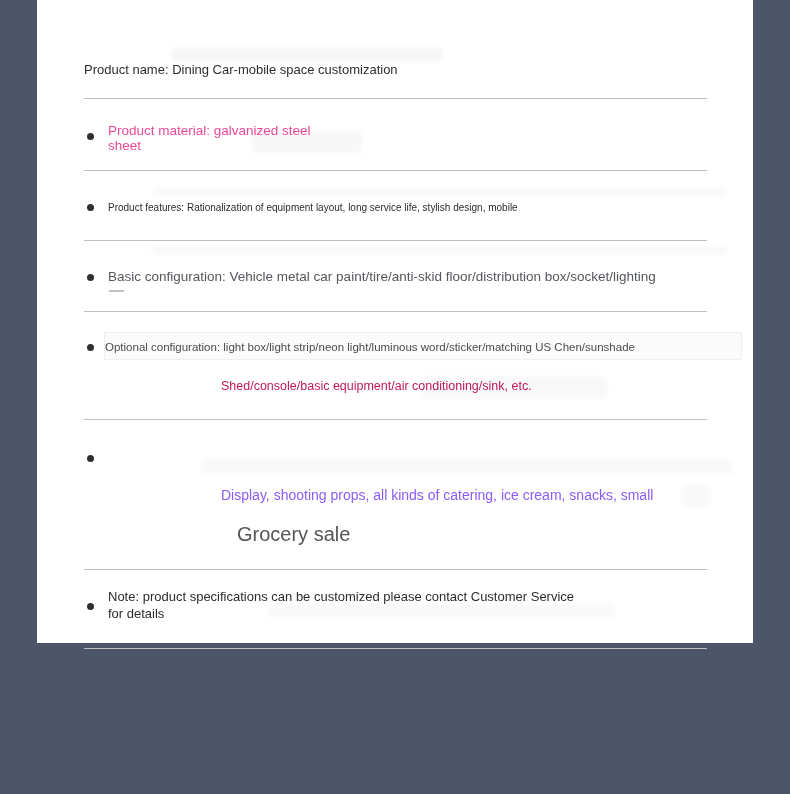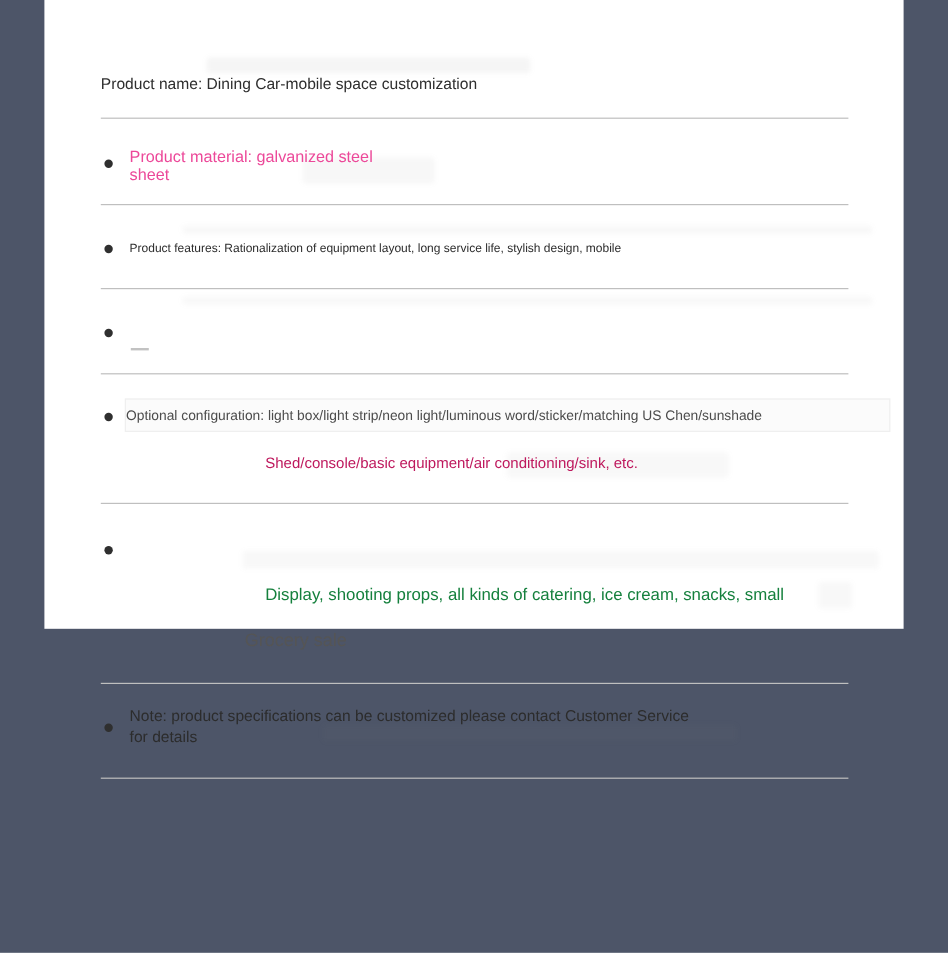--- a/index.html
+++ b/index.html
@@ -8,43 +8,43 @@
   }
   *{box-sizing:border-box;margin:0;padding:0;}
   html,body{width:790px;height:794px;overflow:hidden;}
   body{
     background:var(--bg);
     font-family:"Liberation Sans","DejaVu Sans",sans-serif;
     position:relative;
     -webkit-font-smoothing:antialiased;
   }
   .card{
-    position:absolute; left:37px; top:0; width:716px; height:524px;
+    position:absolute; left:37px; top:0; width:716px; height:643px;
     background:var(--card);
   }
   .divider{
     position:absolute; left:47px; width:623px; height:1px;
     background:var(--divider);
   }
   .bullet{
     position:absolute; left:50px; width:7px; height:7px;
     border-radius:50%; background:var(--bullet);
   }
   .txt{ position:absolute; color:var(--ink); }
   .title{ left:47px; top:62px; font-size:13px; line-height:15px; white-space:nowrap; color:#2e2e2e; }
   .material{ left:71px; top:123px; width:205px; font-size:13.5px; line-height:15px; color:#ec4899; }
   .features{ left:71px; top:200px; font-size:10px; line-height:15px; white-space:nowrap; color:#2c2c2c; }
   .basic{ left:71px; top:269px; font-size:13.5px; line-height:16px; white-space:nowrap; color:#54575c; }
   .bas-underline{ position:absolute; left:72px; top:290px; width:15px; height:2px; background:#8f8f8f; opacity:.55; }
   .optional{ left:68px; top:340px; font-size:11.5px; line-height:14px; white-space:nowrap; color:#4c4c4c; }
   .optional-box{ position:absolute; left:67px; top:332px; width:638px; height:28px; background:#fbfbfb; border:1px solid #efefef; }
   .shed{ left:184px; top:379px; font-size:12.5px; line-height:15px; white-space:nowrap; color:#be185d; }
   .scope{ left:71px; top:441px; width:588px; font-size:11.5px; line-height:16.5px; color:#303030; }
-  .display-line{ left:184px; top:487px; font-size:14px; line-height:16px; white-space:nowrap; color:#15803d; }
-  .grocery{ left:167px; top:525px; font-size:15px; line-height:18px; white-space:nowrap; color:var(--ink2);text-align:right; }
+  .display-line{ left:184px; top:487px; font-size:14px; line-height:16px; white-space:nowrap; color:#8b5cf6; }
+  .grocery{ left:200px; top:525px; font-size:20px; line-height:18px; white-space:nowrap; color:var(--ink2);text-align:right; }
   .note{ left:71px; top:588px; width:478px; font-size:13px; line-height:17px; color:#2c2c2c; }
   .d1{top:98px;} .d2{top:170px;} .d3{top:240px;} .d4{top:311px;}
   .d5{top:419px;} .d6{top:569px;} .d7{top:648px;}
   .b-material{top:133px;} .b-features{top:204px;} .b-basic{top:274px;}
   .b-optional{top:344px;} .b-scope{top:455px;} .b-note{top:603px;}
   .ghost{
     position:absolute; background:rgba(120,120,120,0.07);
     filter:blur(2px); border-radius:3px; pointer-events:none;
   }
   .g1{left:135px; top:48px;  width:270px; height:13px;}
@@ -78,20 +78,21 @@
   <div class="txt material">Product material: galvanized steel sheet</div>
 
   <div class="divider d2"></div>
 
   <span class="bullet b-features"></span>
   <div class="txt features">Product features: Rationalization of equipment layout, long service life, stylish design, mobile</div>
 
   <div class="divider d3"></div>
 
   <span class="bullet b-basic"></span>
+  <div class="txt basic">Basic configuration: Vehicle metal car paint/tire/anti-skid floor/distribution box/socket/lighting</div>
   <div class="bas-underline"></div>
 
   <div class="divider d4"></div>
 
   <div class="optional-box"></div>
   <span class="bullet b-optional"></span>
   <div class="txt optional">Optional configuration: light box/light strip/neon light/luminous word/sticker/matching US Chen/sunshade</div>
   <div class="txt shed">Shed/console/basic equipment/air conditioning/sink, etc.</div>
 
   <div class="divider d5"></div>

